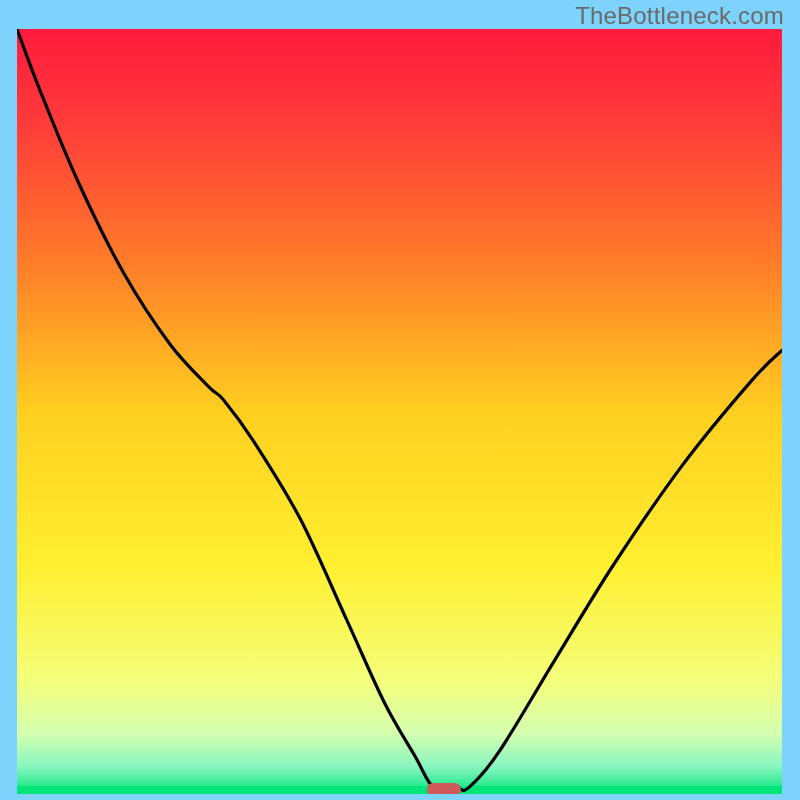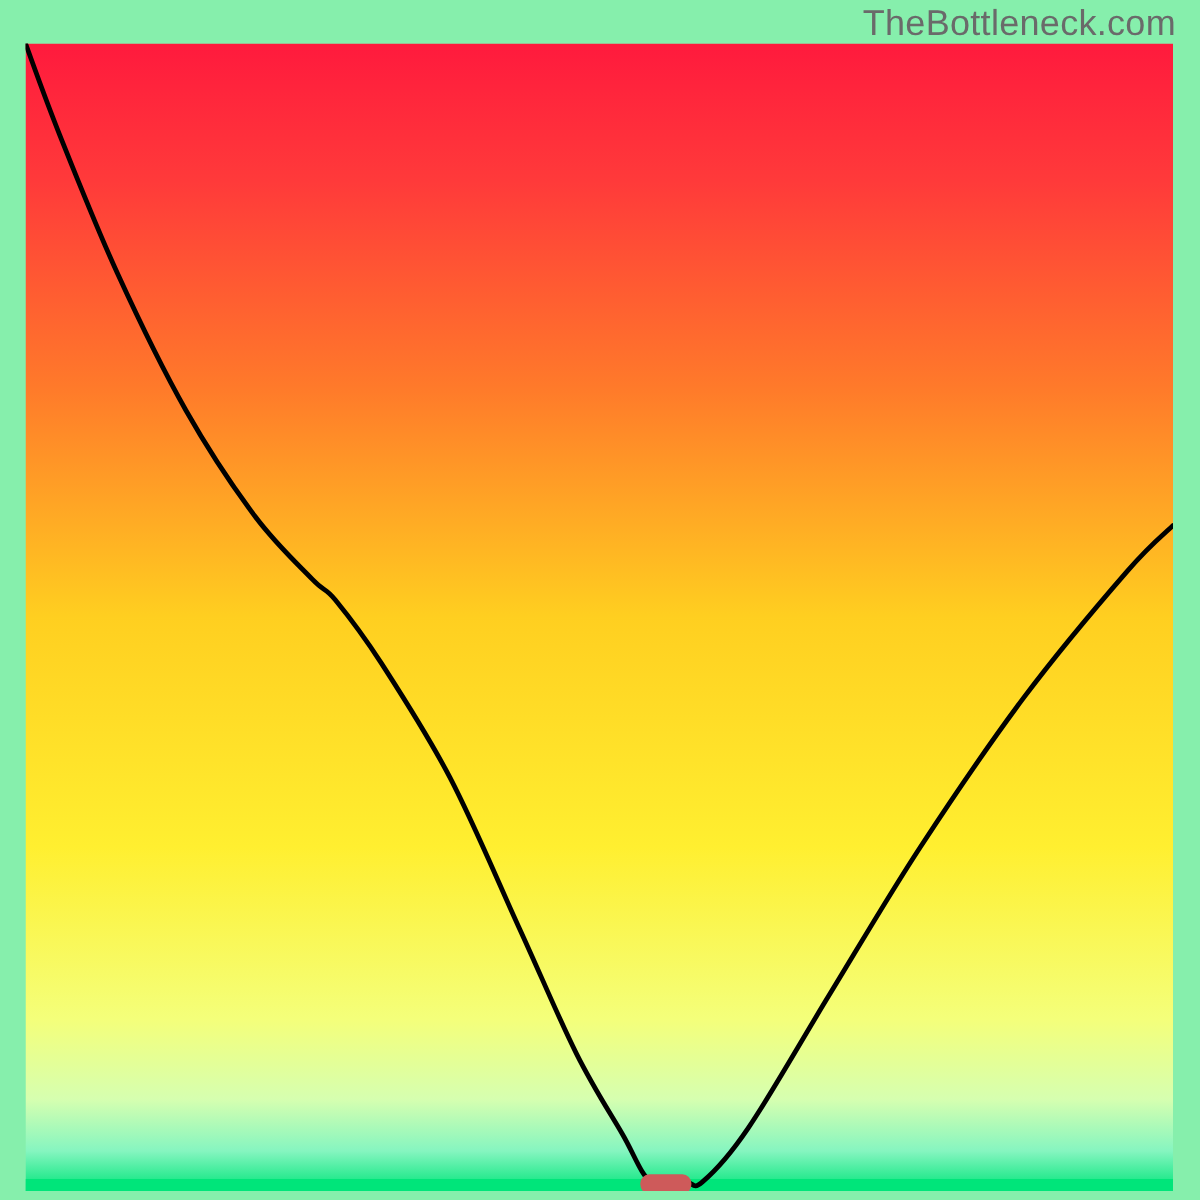--- a/index.html
+++ b/index.html
@@ -8,21 +8,21 @@
     width: 800px;
     height: 800px;
     background: #000;
     font-family: Arial, Helvetica, sans-serif;
     overflow: hidden;
   }
   .frame {
     position: relative;
     width: 800px;
     height: 800px;
-    background: #86efac;
+    background: #7dd3fc;
   }
   .watermark {
     position: absolute;
     top: 2px;
     right: 16px;
     color: #6a6a6a;
     font-size: 24px;
     font-weight: 400;
     letter-spacing: 0.2px;
     user-select: none;

